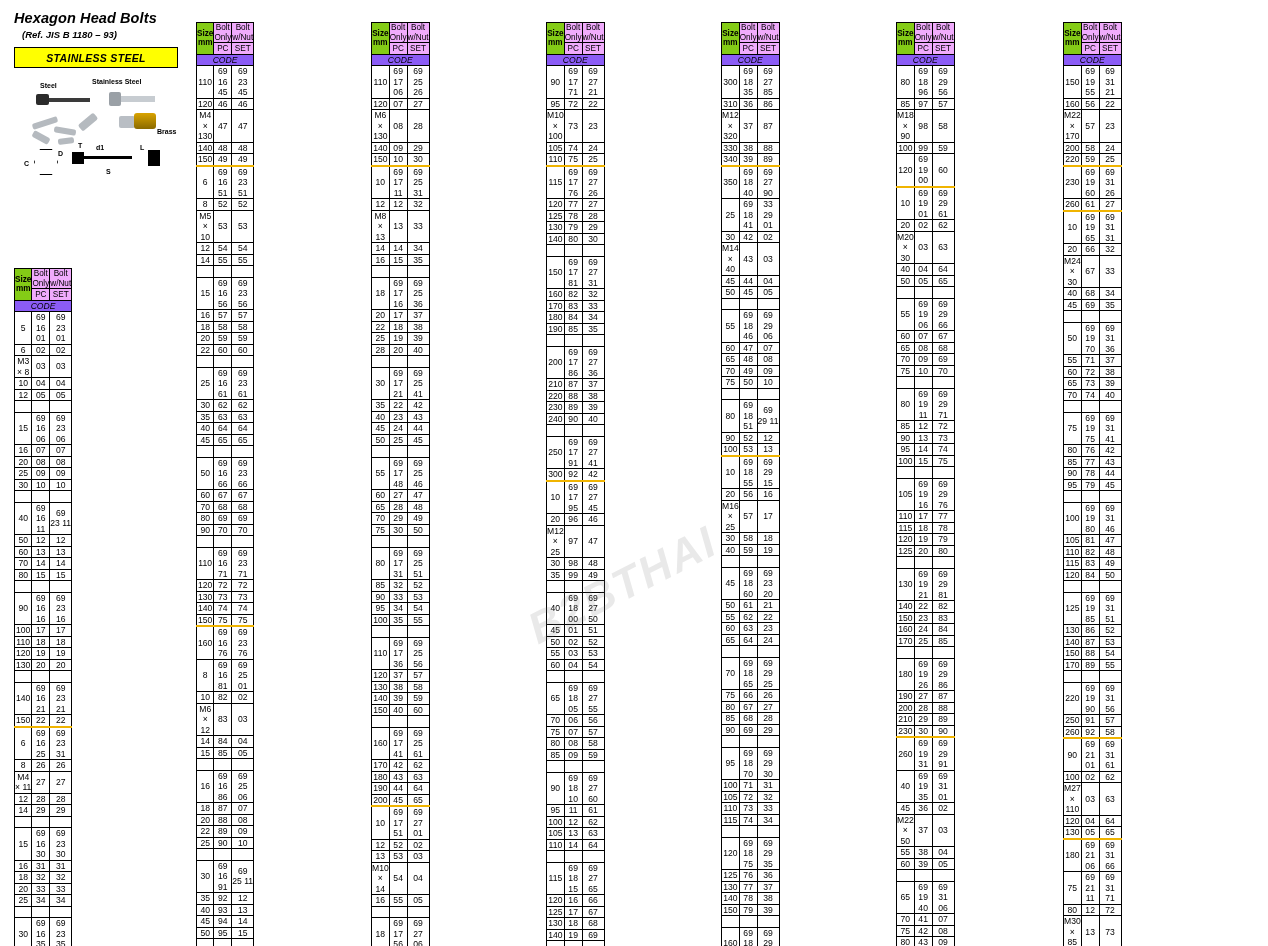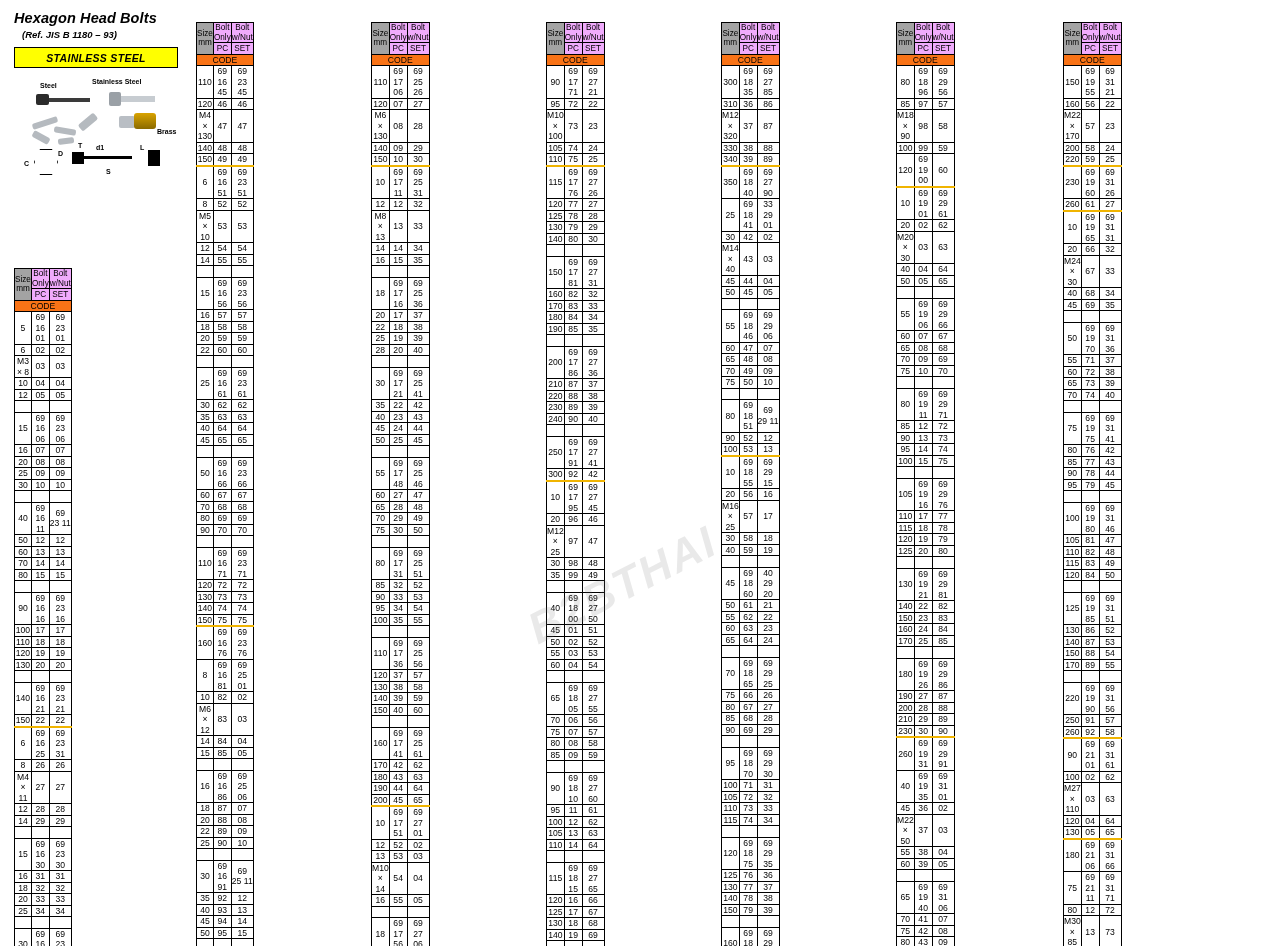--- a/index.html
+++ b/index.html
@@ -39,23 +39,23 @@
   .sb5{left:44px;top:66px;width:16px;height:6px;transform:rotate(-8deg);}
   .hexd{position:absolute;left:10px;top:76px;width:40px;height:26px;}
   .hexd .hx{position:absolute;left:10px;top:1px;width:22px;height:24px;background:#fff;border:1px solid #000;
     clip-path:polygon(25% 0,75% 0,100% 50%,75% 100%,25% 100%,0 50%);}
   .dimdrw{position:absolute;left:58px;top:74px;width:110px;height:30px;}
   .dimdrw .bar{position:absolute;background:#000;}
 
   
   .tbl{position:absolute;border-collapse:collapse;font-size:8.6px;}
   .tbl td,.tbl th{border:1px solid #000;padding:0;text-align:center;line-height:10.5px;height:10.5px;}
-  .hd-size{background:#a3a3a3;font-weight:normal;}
+  .hd-size{background:#84cc16;font-weight:bold;}
   .hd-bolt{background:#f0abfc;}
-  .hd-code{background:#f97316;}
+  .hd-code{background:#8b5cf6;font-style:italic;}
   .cell-size{width:48px;text-align:center;}
   .cell-pc{width:46px;text-align:center;}
   .cell-set{width:46px;text-align:center;}
   .sep td{border-top:2.5px solid #f0b400 !important;}
   .blank td{height:10.5px;}
   .hdr-row td{font-size:8.2px;line-height:9.5px;}
 
   .watermark{
     position:absolute;left:520px;top:560px;font-size:44px;font-weight:bold;
     color:rgba(120,120,120,.16);transform:rotate(-27deg);letter-spacing:2px;
@@ -1330,21 +1330,21 @@
             <td class="cell-set">19</td>
           </tr>
           <tr class="blank">
             <td></td>
             <td></td>
             <td></td>
           </tr>
           <tr>
             <td class="cell-size">45</td>
             <td class="cell-pc">69 18 60</td>
-            <td class="cell-set">40 29 20</td>
+            <td class="cell-set">69 23 20</td>
           </tr>
           <tr>
             <td class="cell-size">50</td>
             <td class="cell-pc">61</td>
             <td class="cell-set">21</td>
           </tr>
           <tr>
             <td class="cell-size">55</td>
             <td class="cell-pc">62</td>
             <td class="cell-set">22</td>

